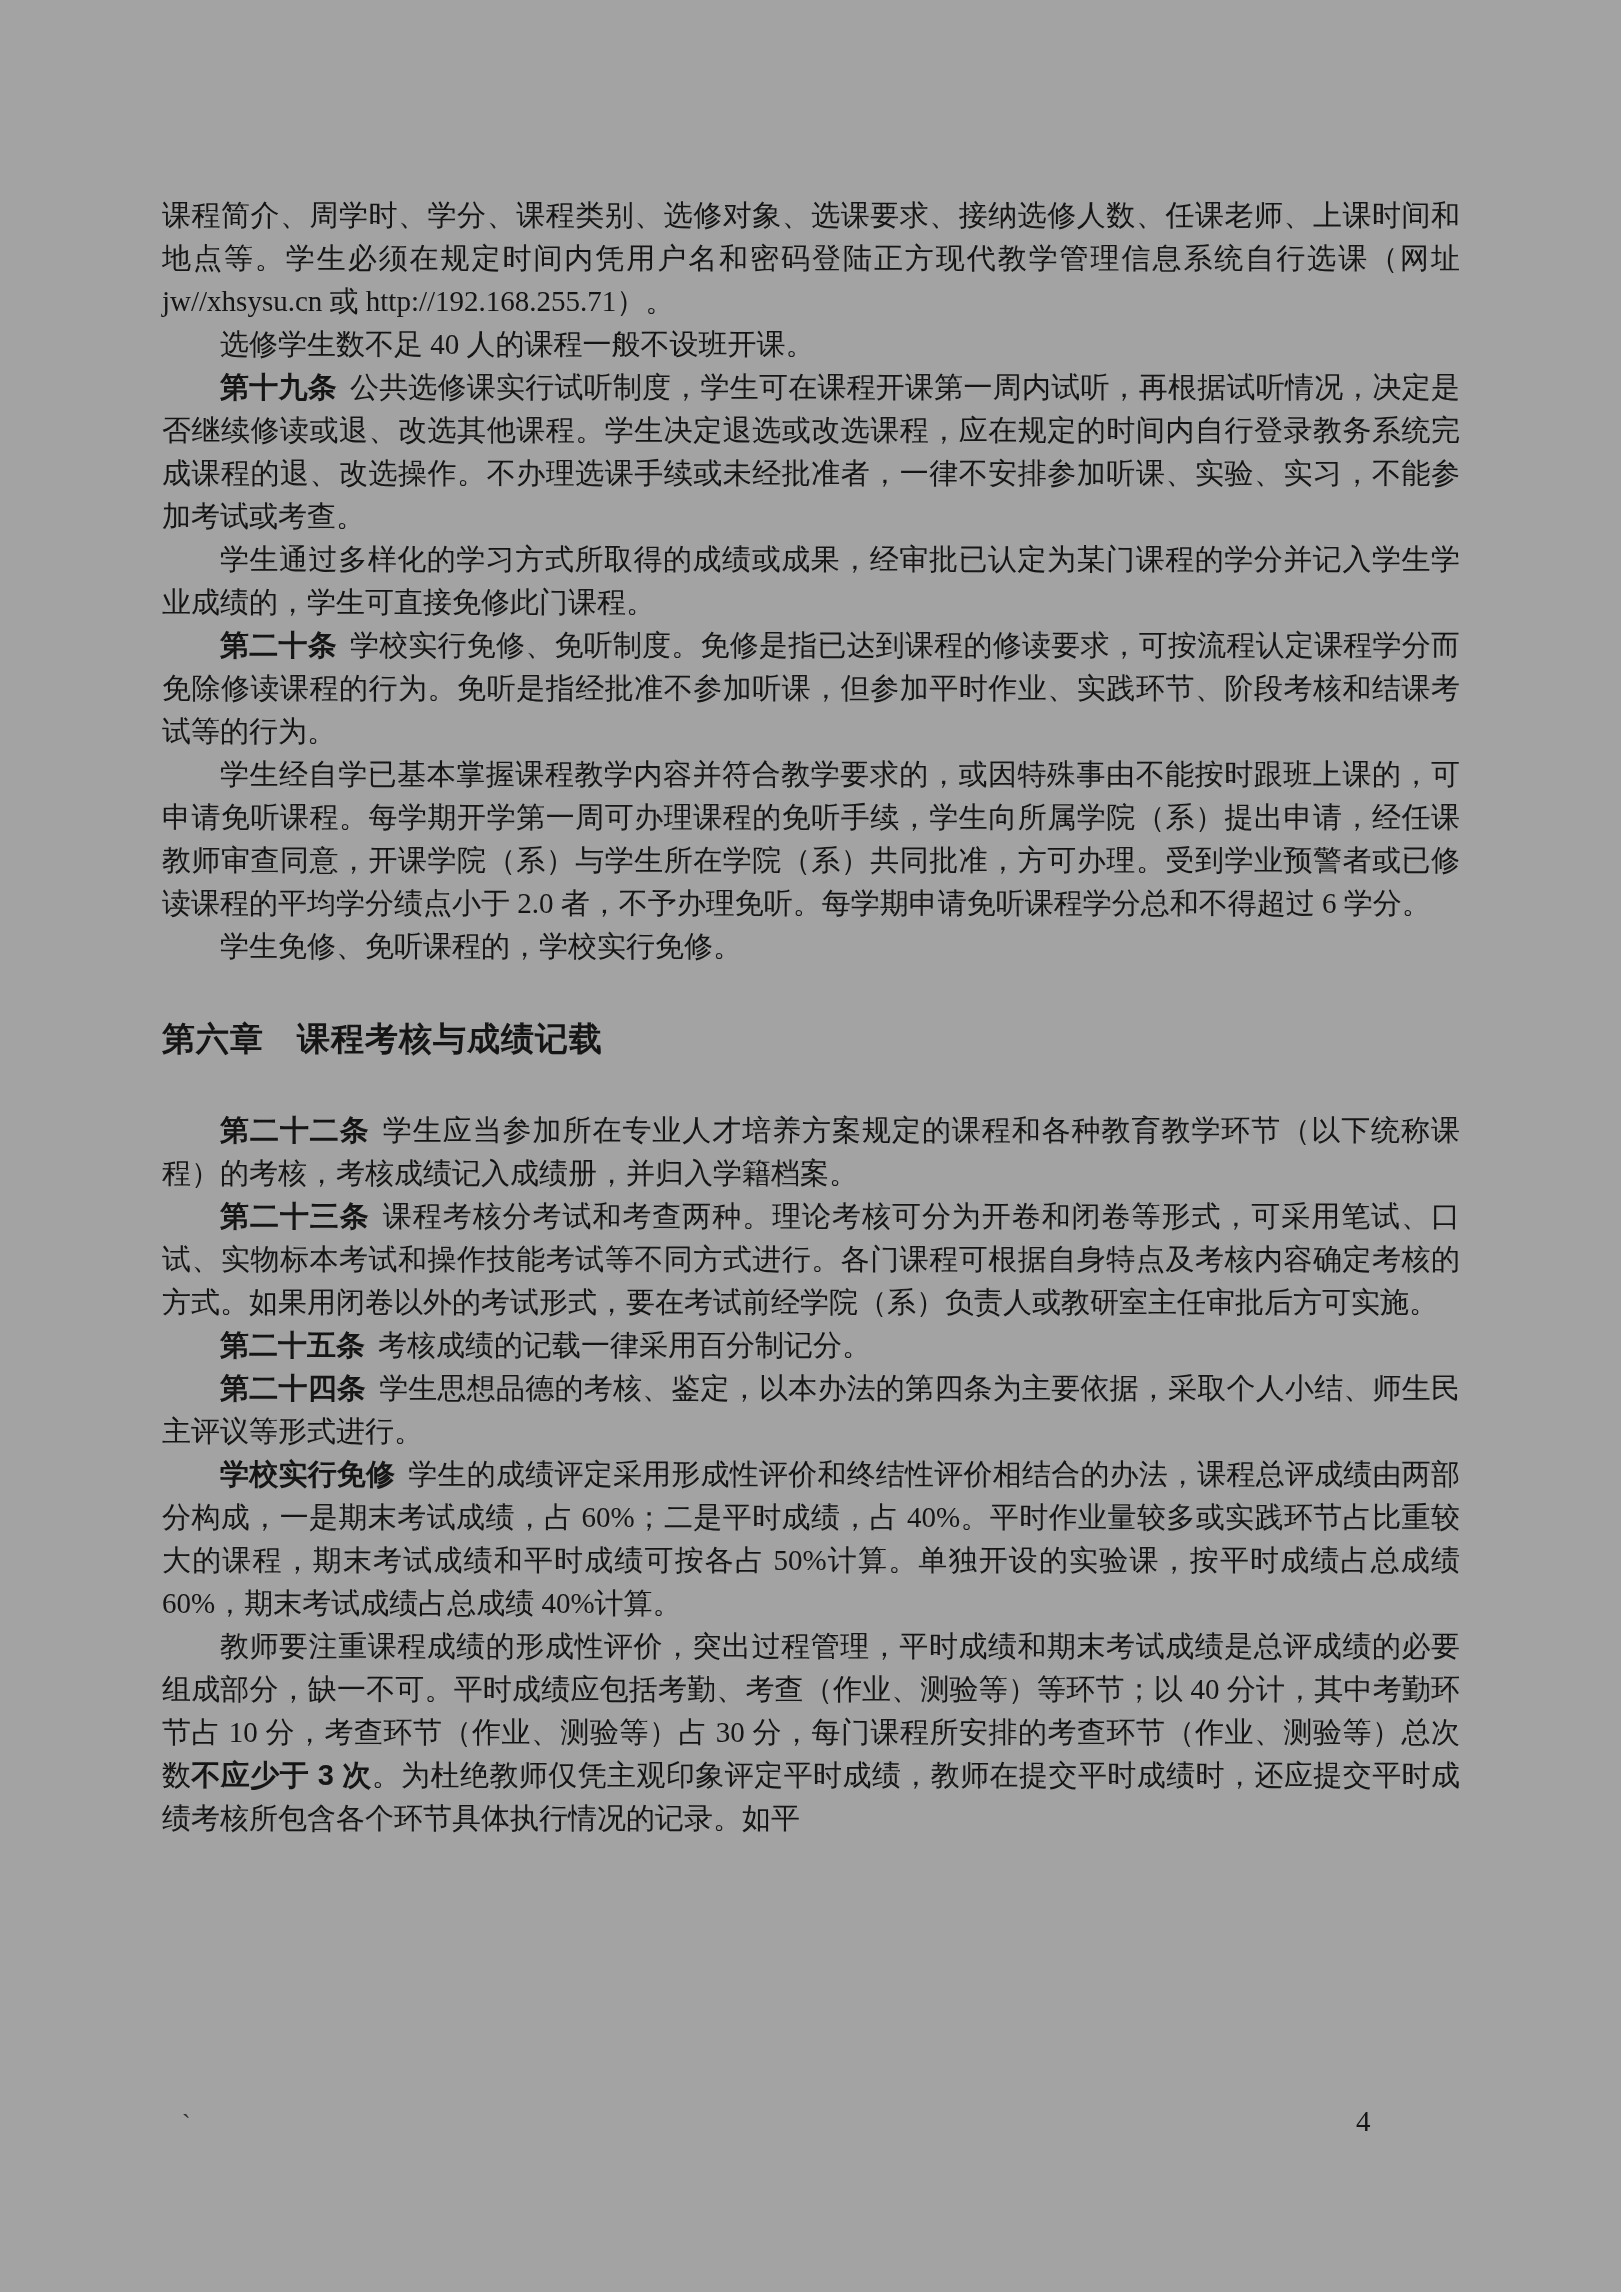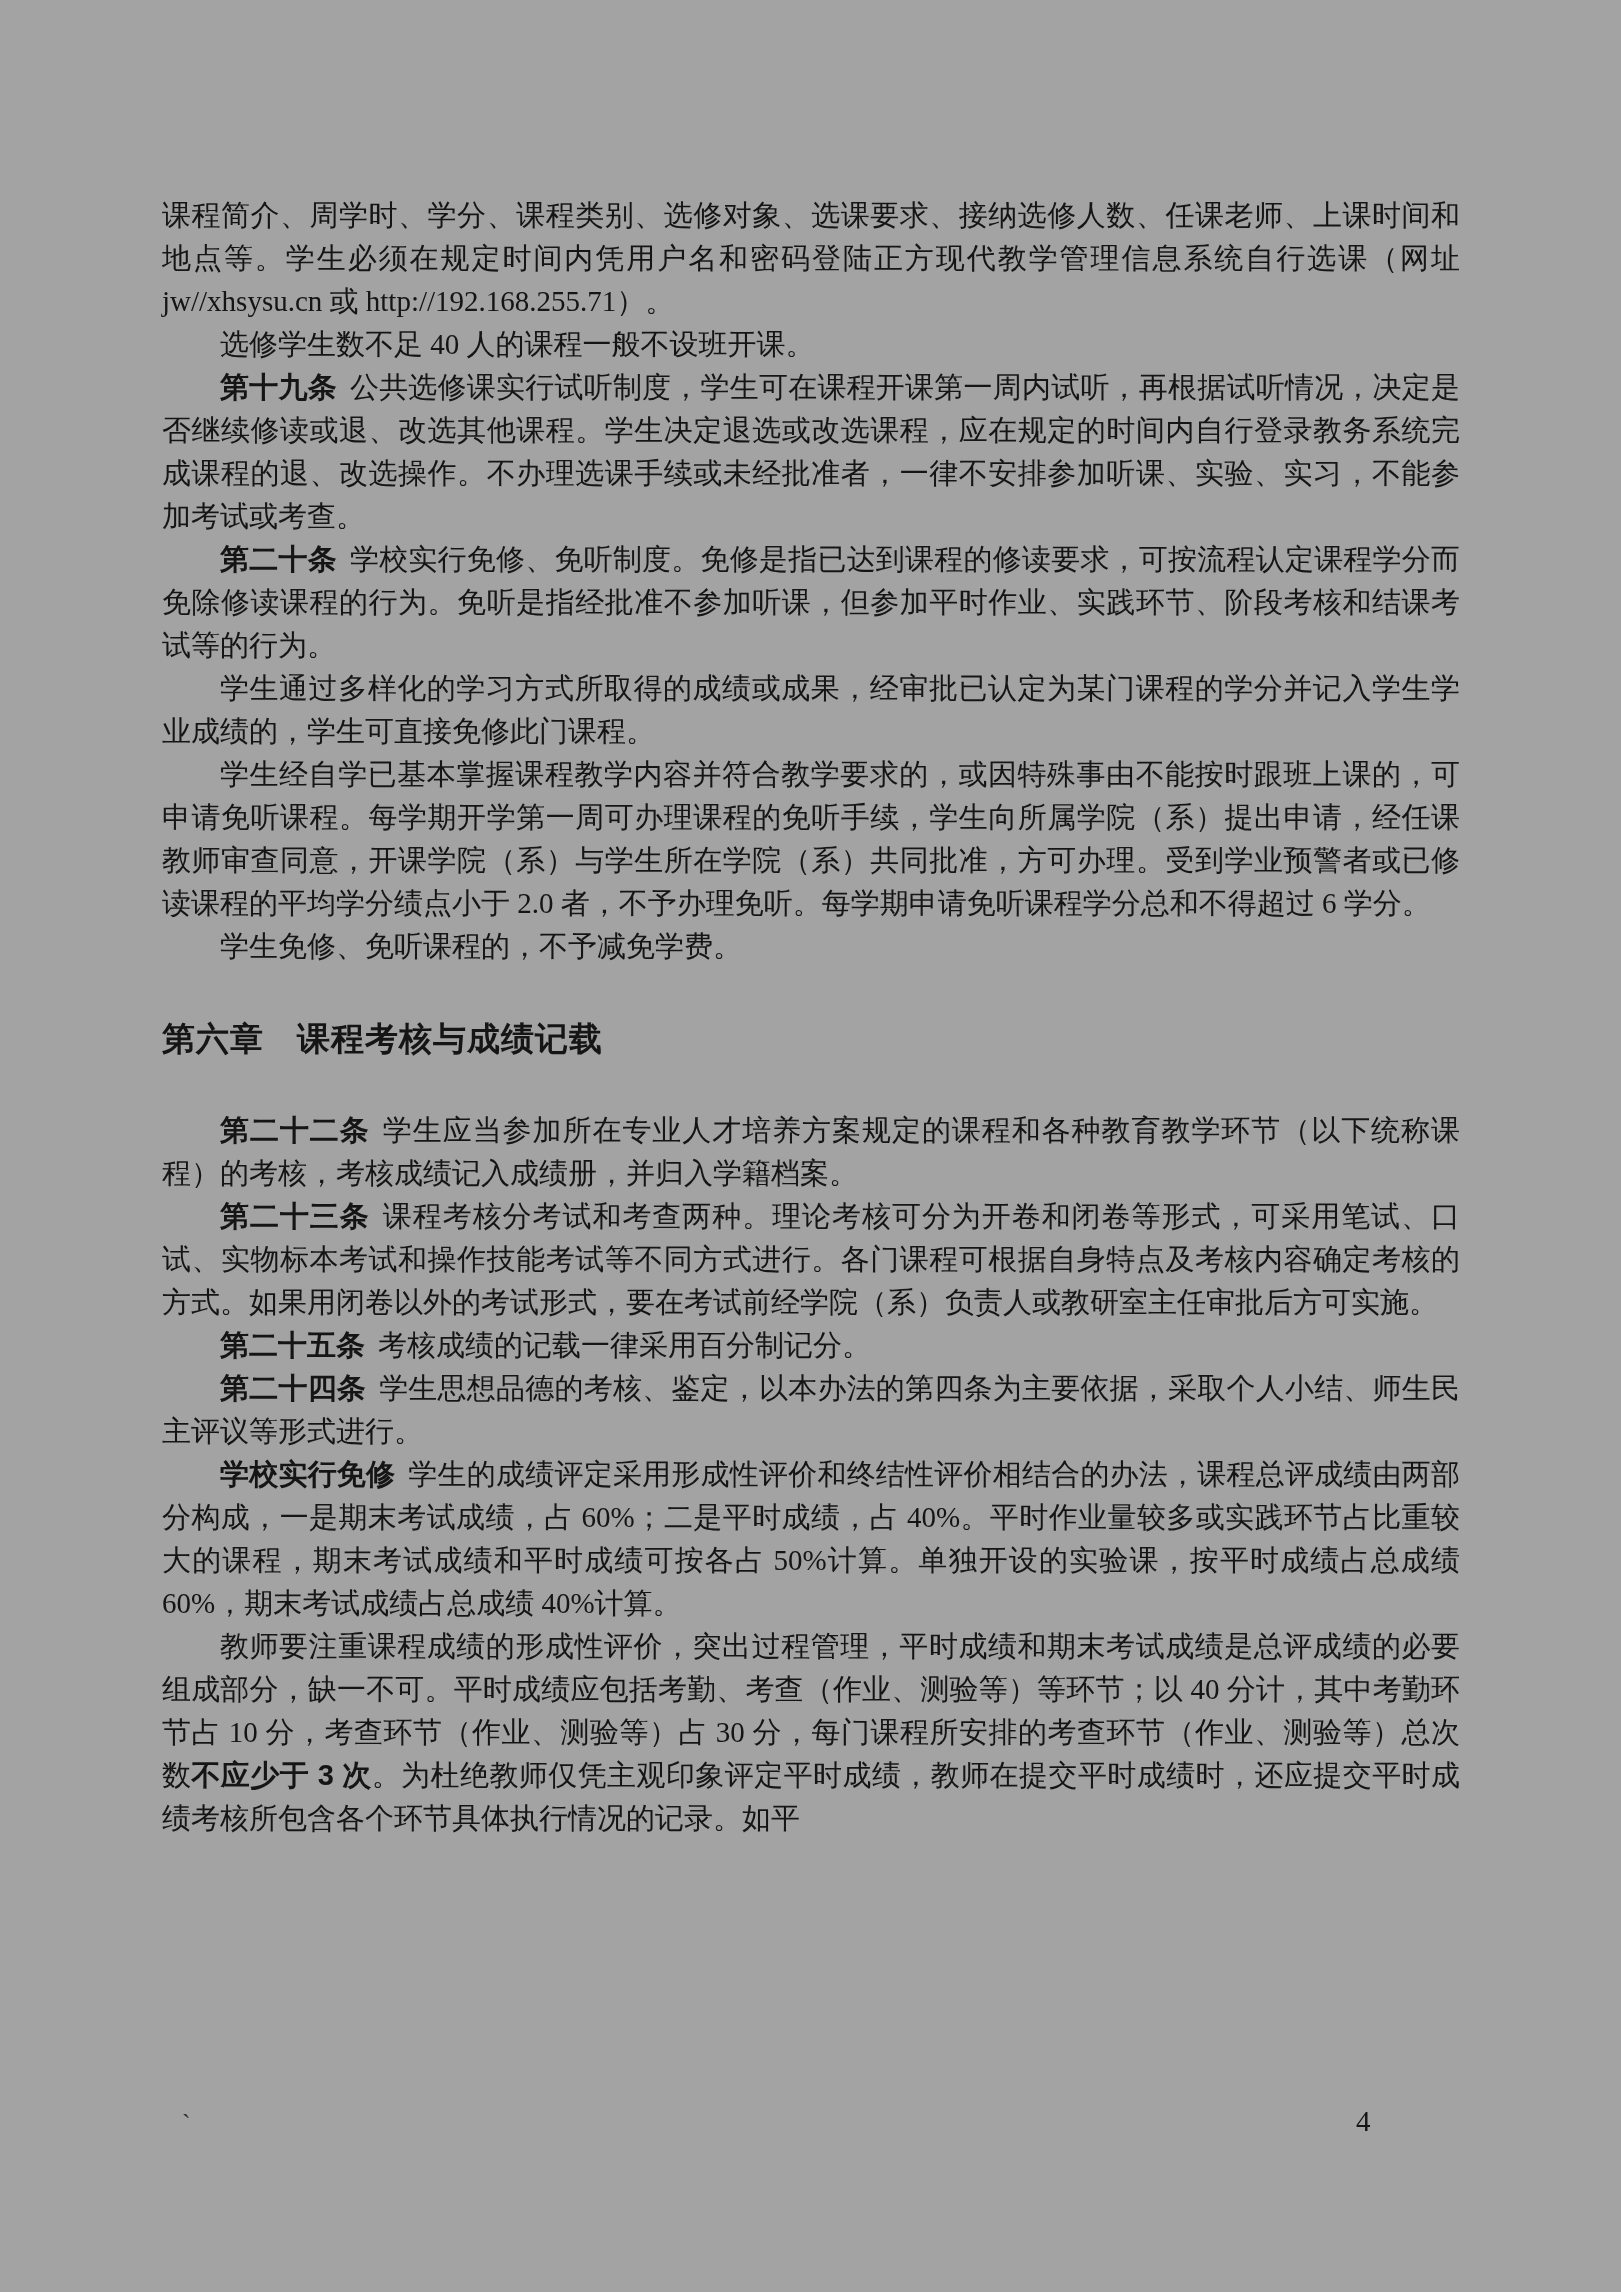--- a/index.html
+++ b/index.html
@@ -74,27 +74,27 @@
 
 <div class="page">
   <div class="body-text">
 
     <p class="para noindent"><span>课程简介、周学时、学分、课程类别、选修对象、选课要求、接纳选修人数、任课老师、上课时间和地点等。学生必须在规定时间内凭用户名和密码登陆正方现代教学管理信息系统自行选课（网址 jw//xhsysu.cn 或 http://192.168.255.71）。</span></p>
 
     <p class="para"><span>选修学生数不足 40 人的课程一般不设班开课。</span></p>
 
     <p class="para"><b class="lead">第十九条</b><span>公共选修课实行试听制度，学生可在课程开课第一周内试听，再根据试听情况，决定是否继续修读或退、改选其他课程。学生决定退选或改选课程，应在规定的时间内自行登录教务系统完成课程的退、改选操作。不办理选课手续或未经批准者，一律不安排参加听课、实验、实习，不能参加考试或考查。</span></p>
 
+    <p class="para"><span>学生通过多样化的学习方式所取得的成绩或成果，经审批已认定为某门课程的学分并记入学生学业成绩的，学生可直接免修此门课程。</span></p>
+
     <p class="para"><b class="lead">第二十条</b><span>学校实行免修、免听制度。免修是指已达到课程的修读要求，可按流程认定课程学分而免除修读课程的行为。免听是指经批准不参加听课，但参加平时作业、实践环节、阶段考核和结课考试等的行为。</span></p>
-
-    <p class="para"><span>学生通过多样化的学习方式所取得的成绩或成果，经审批已认定为某门课程的学分并记入学生学业成绩的，学生可直接免修此门课程。</span></p>
 
     <p class="para"><span>学生经自学已基本掌握课程教学内容并符合教学要求的，或因特殊事由不能按时跟班上课的，可申请免听课程。每学期开学第一周可办理课程的免听手续，学生向所属学院（系）提出申请，经任课教师审查同意，开课学院（系）与学生所在学院（系）共同批准，方可办理。受到学业预警者或已修读课程的平均学分绩点小于 2.0 者，不予办理免听。每学期申请免听课程学分总和不得超过 6 学分。</span></p>
 
-    <p class="para"><span>学生免修、免听课程的，不予减免学费。</span></p>
+    <p class="para"><span>学生免修、免听课程的，学校实行免修。</span></p>
 
 
     <h2 class="chapter"><span class="chapter-number">第六章</span><span>课程考核与成绩记载</span></h2>
 
     <p class="para"><b class="lead">第二十二条</b><span>学生应当参加所在专业人才培养方案规定的课程和各种教育教学环节（以下统称课程）的考核，考核成绩记入成绩册，并归入学籍档案。</span></p>
 
     <p class="para"><b class="lead">第二十三条</b><span>课程考核分考试和考查两种。理论考核可分为开卷和闭卷等形式，可采用笔试、口试、实物标本考试和操作技能考试等不同方式进行。各门课程可根据自身特点及考核内容确定考核的方式。如果用闭卷以外的考试形式，要在考试前经学院（系）负责人或教研室主任审批后方可实施。</span></p>
 
     <p class="para"><b class="lead">第二十五条</b><span>考核成绩的记载一律采用百分制记分。</span></p>
 

